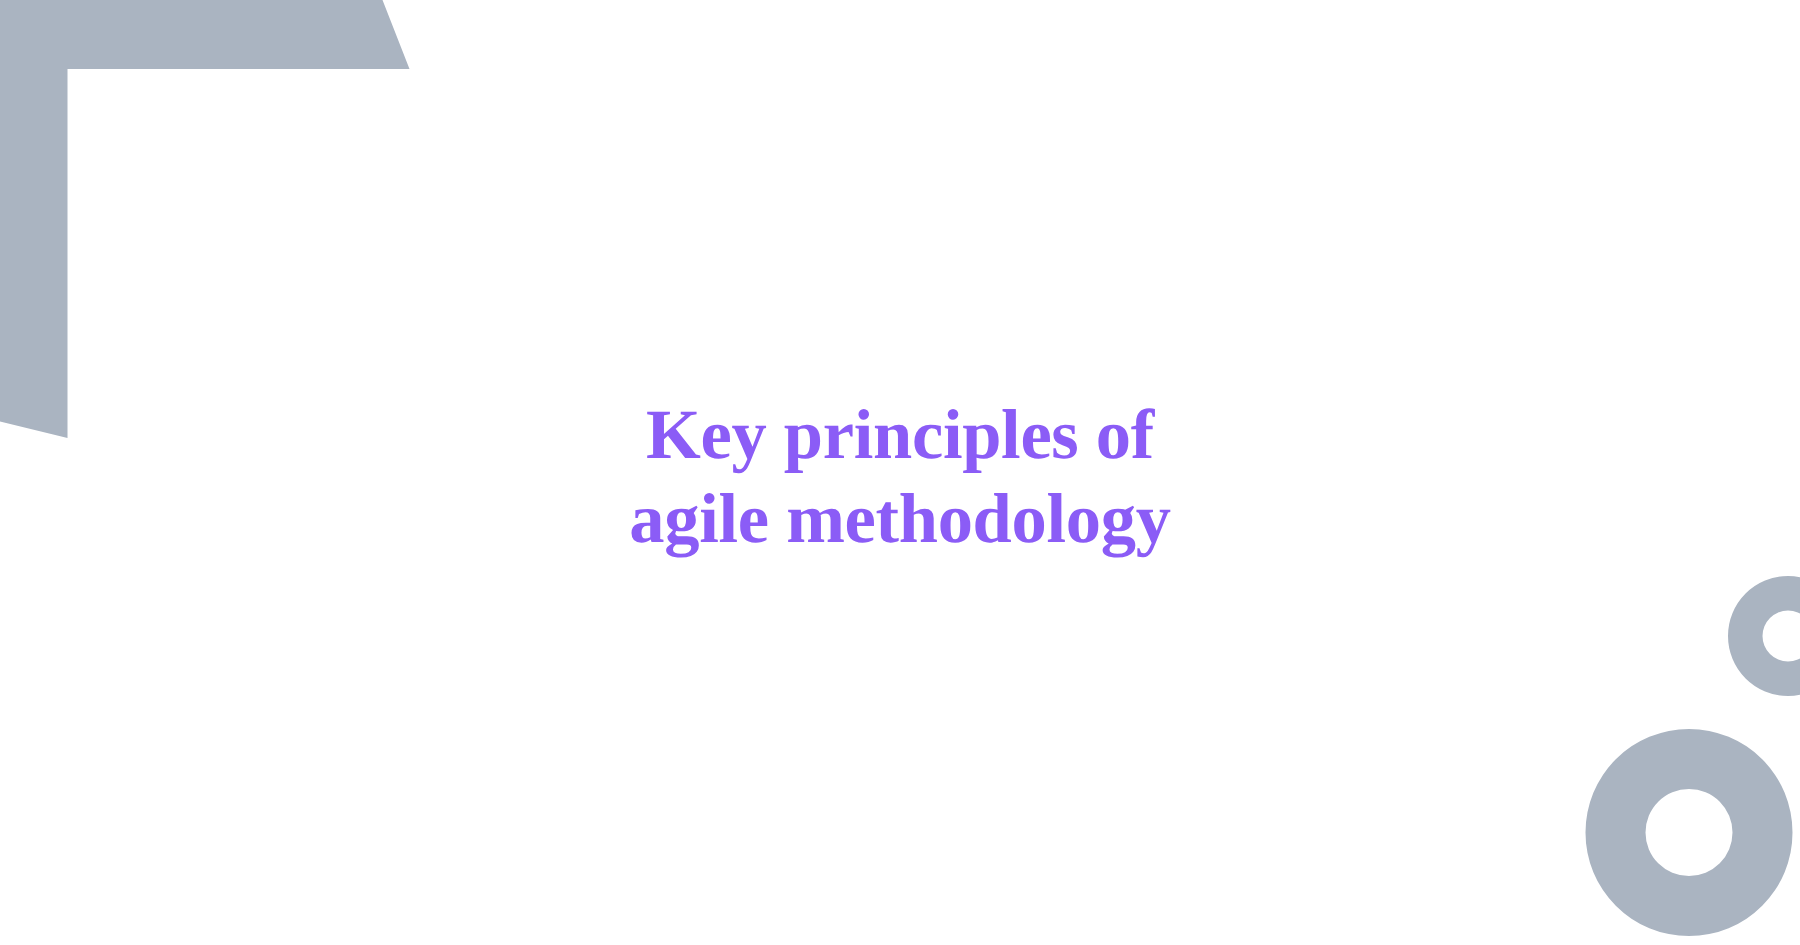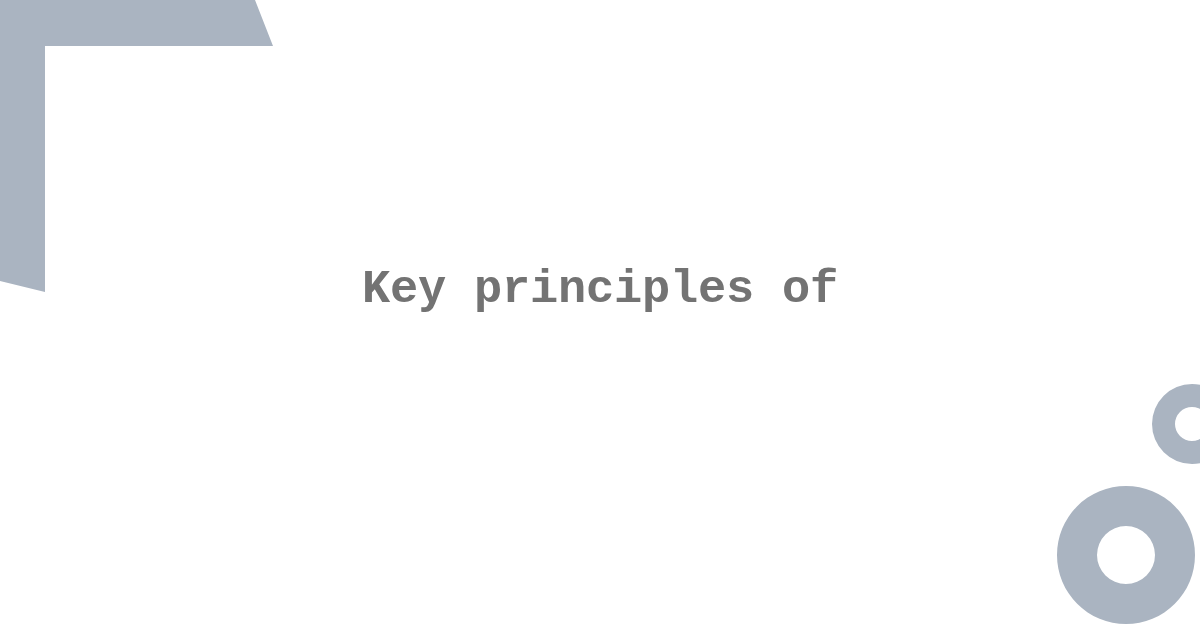--- a/index.html
+++ b/index.html
@@ -29,26 +29,26 @@
     position: absolute;
     left: 0;
     top: 262px;
     width: 1200px;
     text-align: center;
     padding: 0 60px;
     box-sizing: border-box;
   }
   .title-line {
     display: block;
-    font-family: Liberation Mono, monospace;
+    font-family: Liberation Serif, serif;
     font-size: 47px;
     font-weight: bold;
     line-height: 56px;
     letter-spacing: -0.2px;
-    color: #737373;
+    color: #8b5cf6;
     white-space: nowrap;
   }
 </style>
 </head>
 <body>
 
 <div class="canvas">
 
   <svg class="deco-layer" width="1200" height="630" viewBox="0 0 1200 630" xmlns="http://www.w3.org/2000/svg">
 
@@ -56,15 +56,16 @@
 
     <path fill="#aab4c1" fill-rule="evenodd" d="M 1192 384 m -40 0 a 40 40 0 1 0 80 0 a 40 40 0 1 0 -80 0
              M 1192 384 m -17 0 a 17 17 0 1 0 34 0 a 17 17 0 1 0 -34 0" transform="translate(0, 40)"></path>
 
     <path fill="#aab4c1" fill-rule="evenodd" d="M 1126 555 m -69 0 a 69 69 0 1 0 138 0 a 69 69 0 1 0 -138 0
              M 1126 555 m -29 0 a 29 29 0 1 0 58 0 a 29 29 0 1 0 -58 0"></path>
   </svg>
 
   <div class="title-block">
     <span class="title-line">Key principles of</span>
+    <span class="title-line">agile methodology</span>
   </div>
 
 </div>
 
 </body></html>

